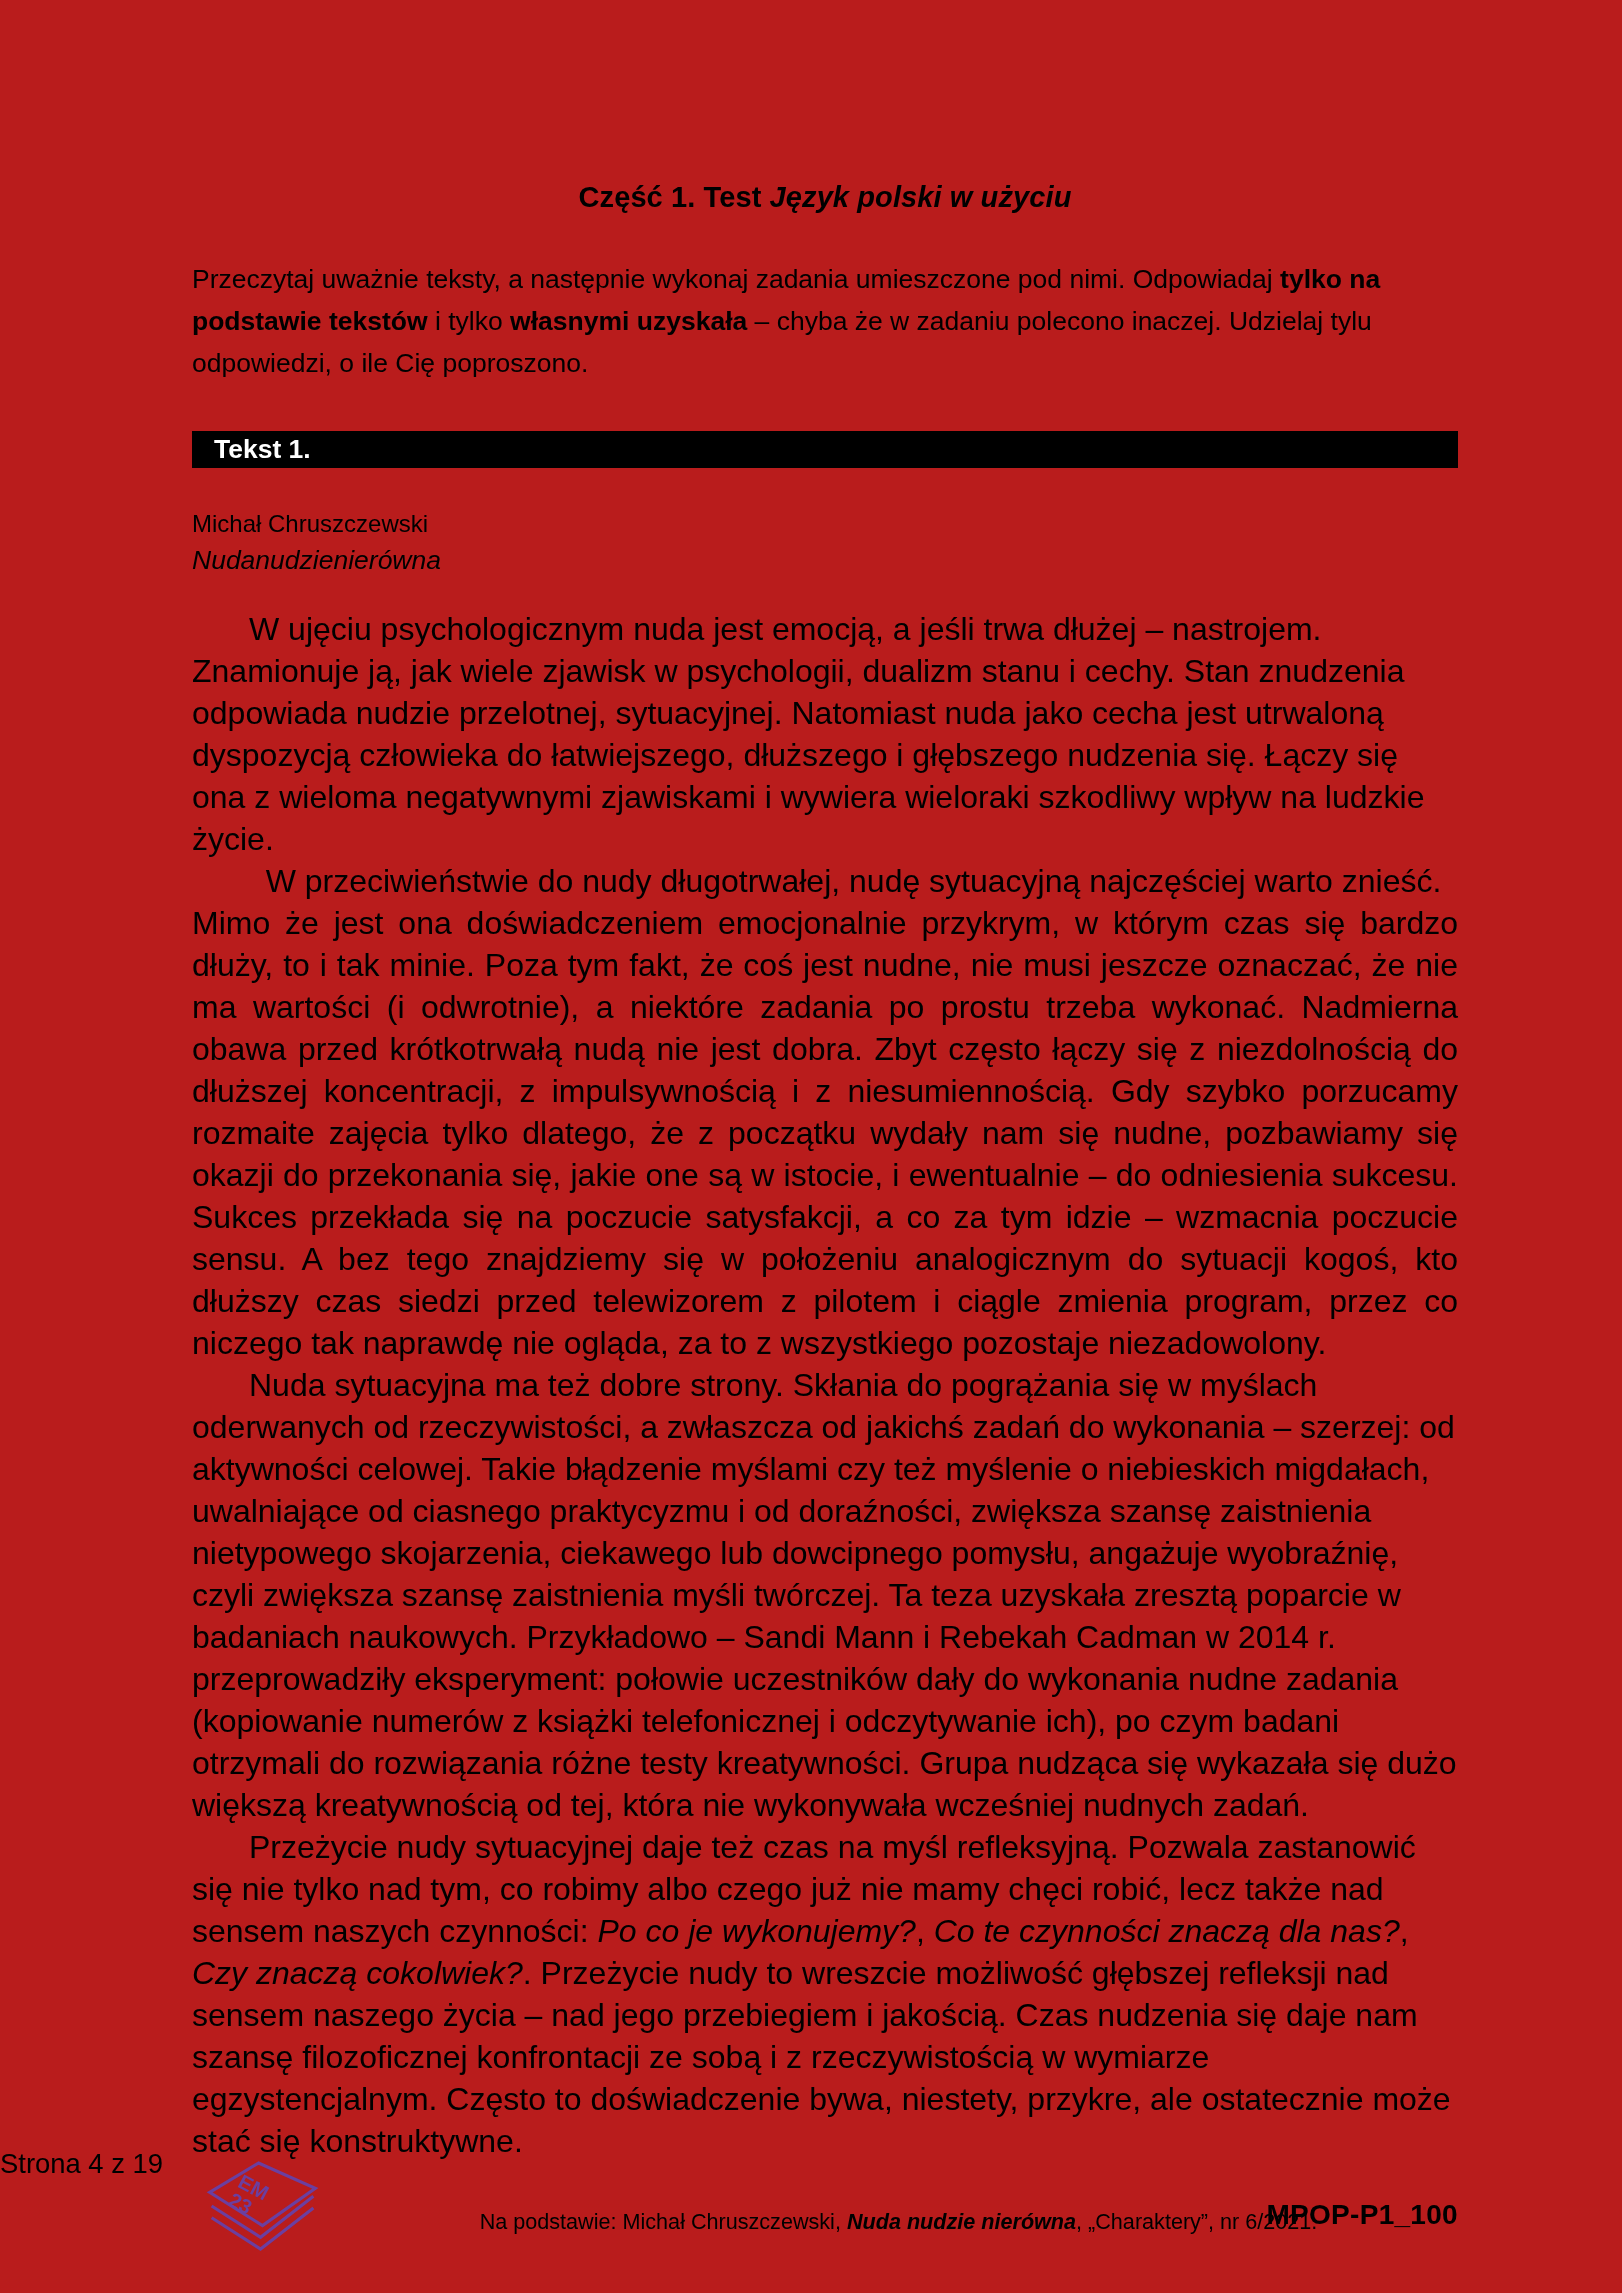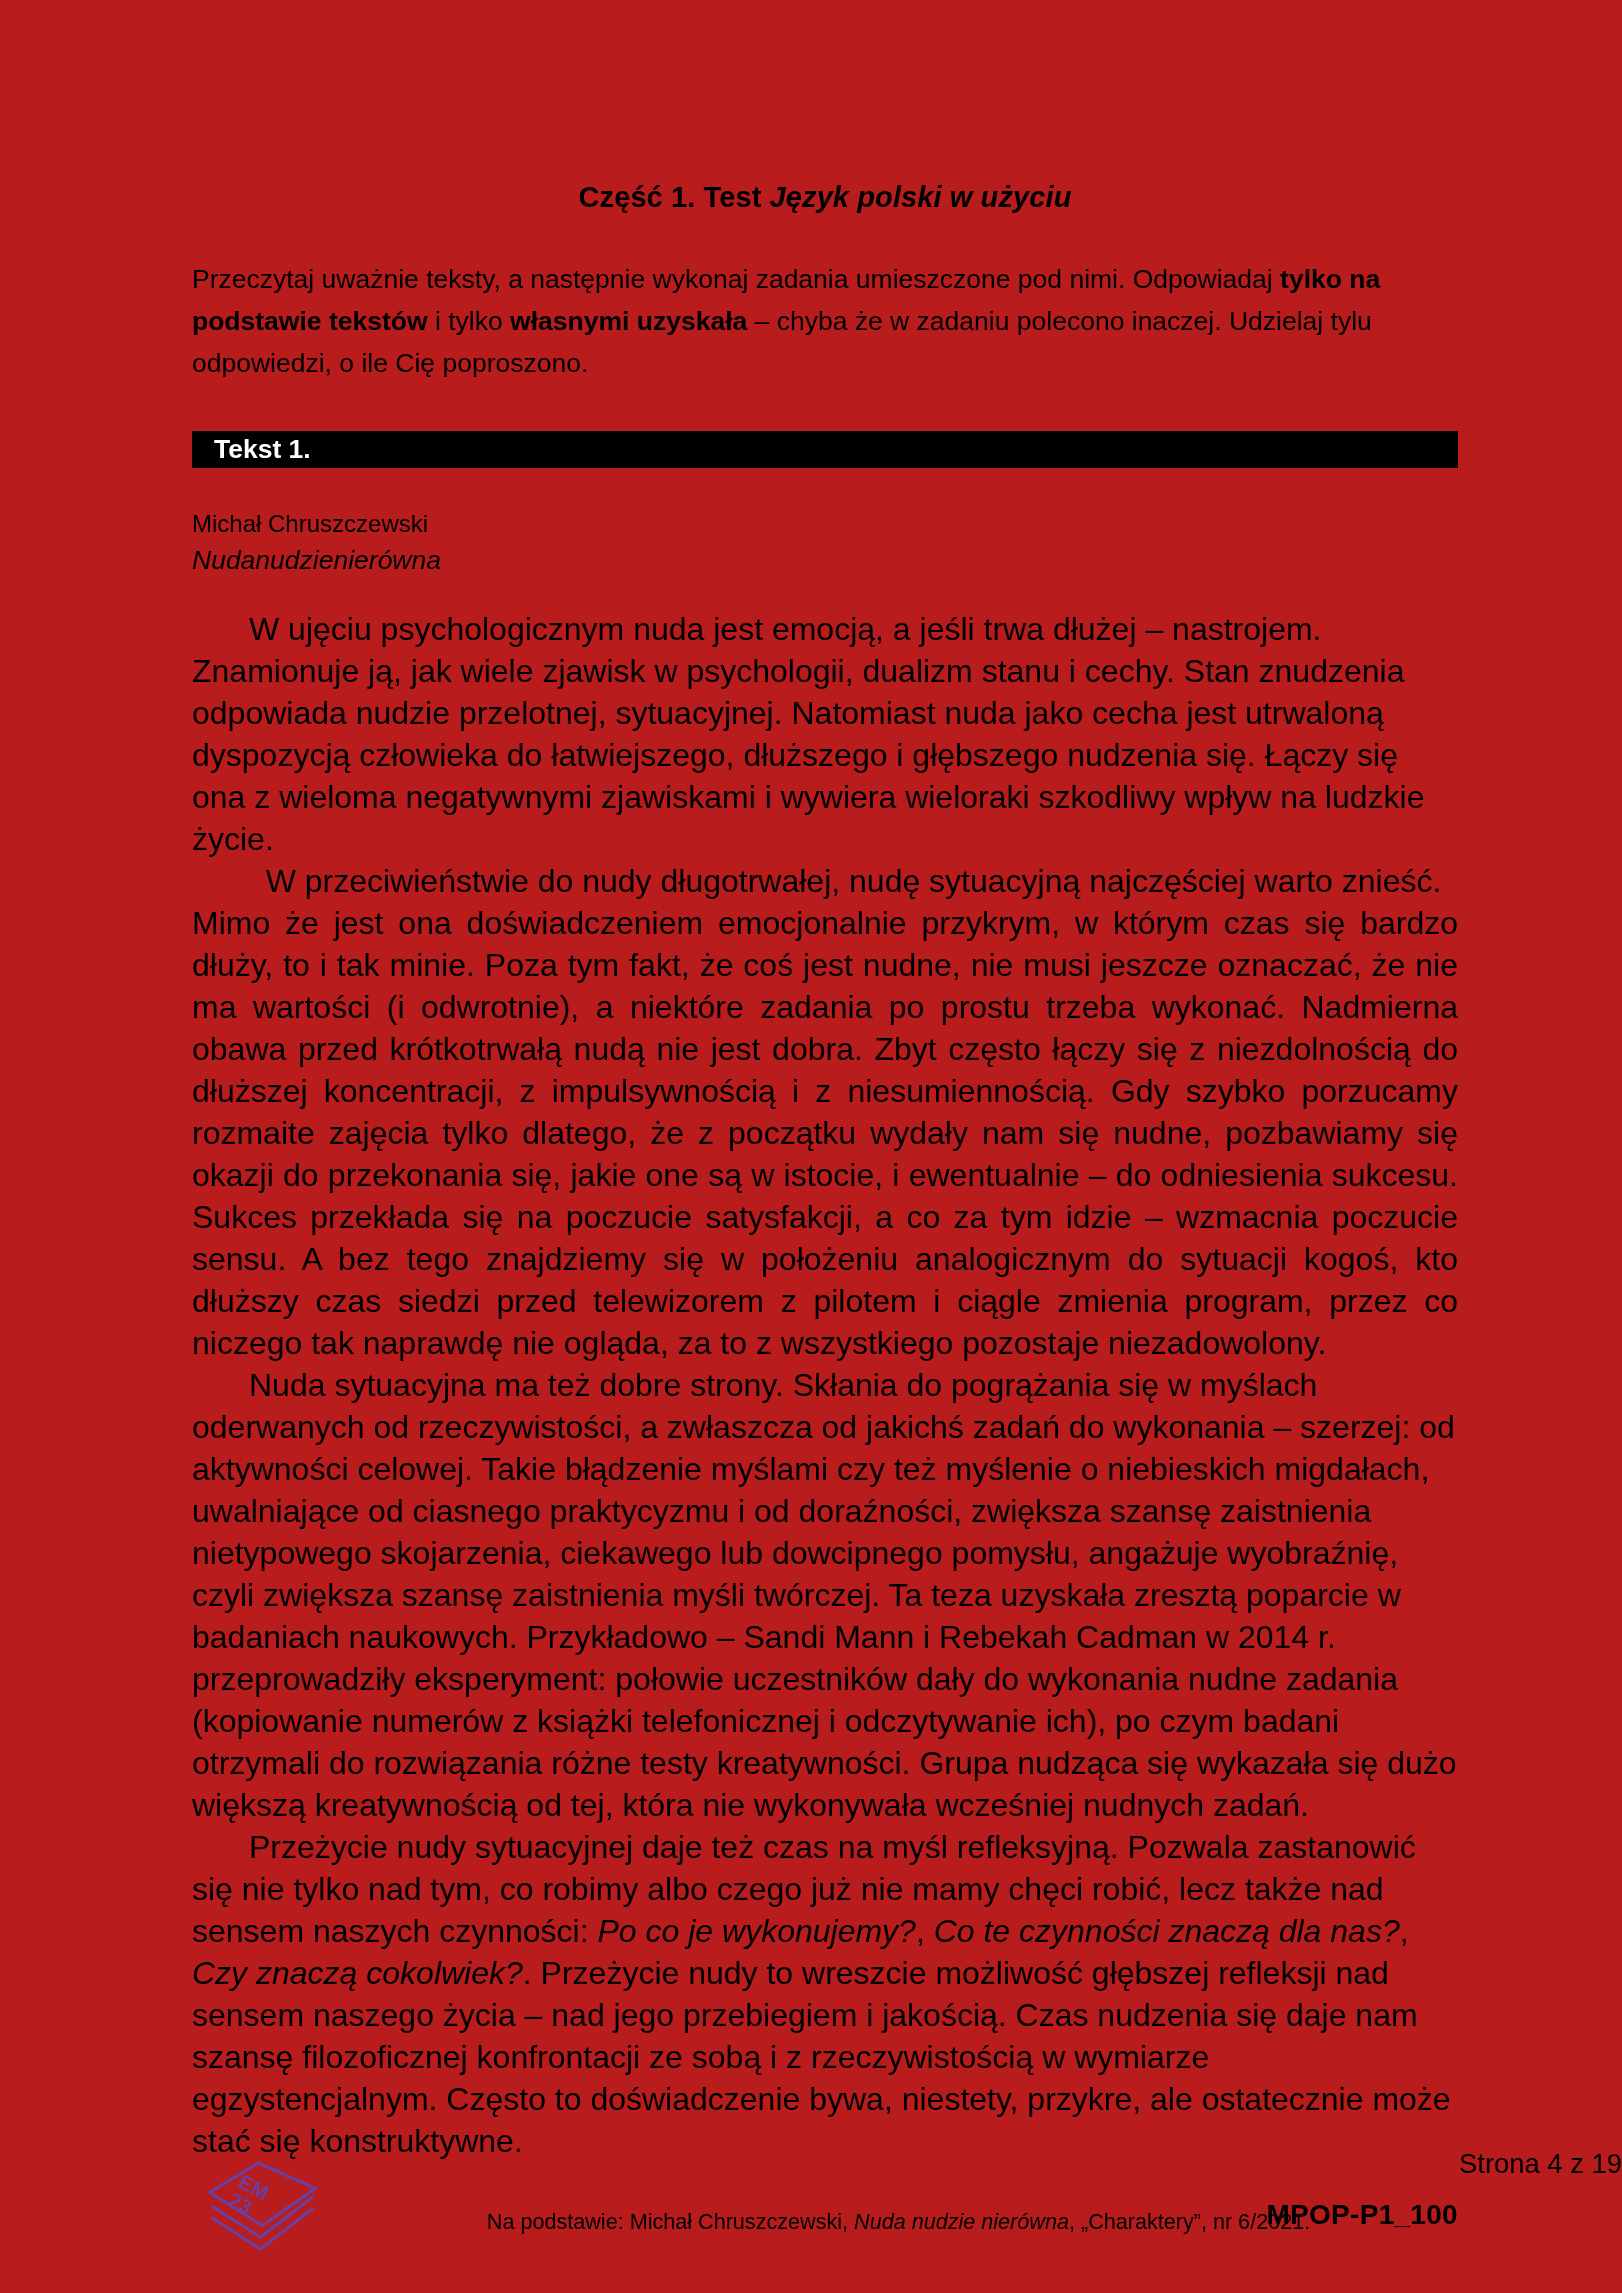--- a/index.html
+++ b/index.html
@@ -92,21 +92,21 @@
   }
   .para i { font-style: italic; }
 
   
   .source {
     margin-top: 47px;
     font-size: 21.6px;
     text-align: center;
     padding-left: 147px;
   }
-  .source i { font-style: italic; }
+  .source i { font-style: italic; font-weight: bold; }
 
   
   .footer {
     position: absolute;
     left: 0;
     top: 2137px;
     width: 1622px;
     height: 157px;
   }
   .footer-logo {
@@ -114,21 +114,21 @@
     left: 194px;
     top: 7.8px;
     width: 137px;
     height: 123px;
   }
   .footer-page {
     position: absolute;
     left: 0;
     top: 10.8px;
     width: 1622px;
-    text-align: right;
+    text-align: left;
     font-size: 27.4px;
   }
   .footer-code {
     position: absolute;
     right: 164px;
     top: 62px;
     font-size: 28px;
     font-weight: bold;
     letter-spacing: 0.3px;
   }

